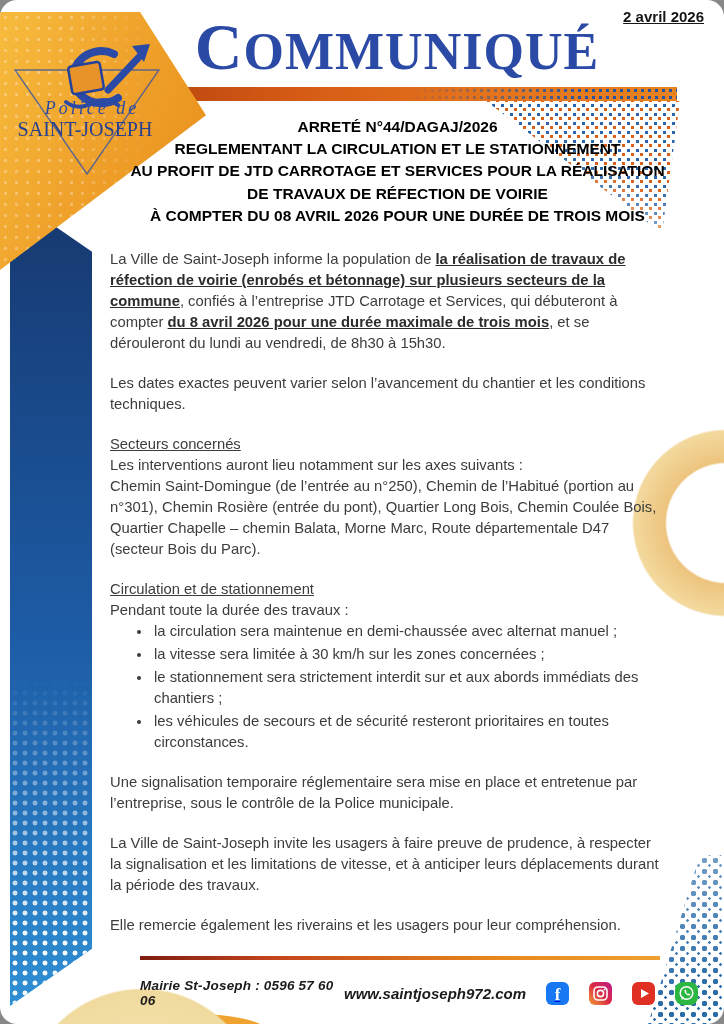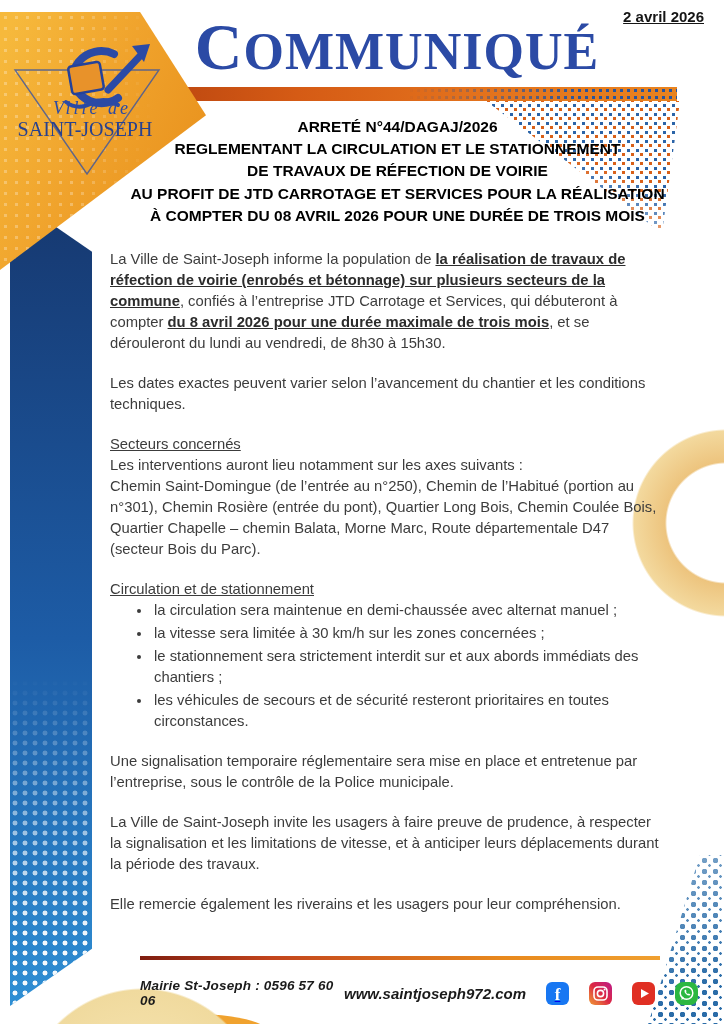--- a/index.html
+++ b/index.html
@@ -1,17 +1,17 @@
 <!DOCTYPE html>
 <html><head>
 <meta charset="utf-8">
 <style>
   html,body{margin:0;padding:0;background:#888;}
   .page{position:relative;width:724px;height:1024px;margin:0 auto;background:#ffffff;
-        overflow:hidden;font-family:"Liberation Sans",sans-serif;}
+        overflow:hidden;font-family:"Liberation Sans",sans-serif;border-radius:17px;}
 
   
   .masthead{position:absolute;left:150px;right:80px;top:2px;margin:0;text-align:center;
             font-family:"Liberation Serif",serif;font-weight:700;color:#2B4AA5;
             font-size:52px;line-height:1.35;text-transform:uppercase;letter-spacing:1px;}
   .masthead::first-letter{font-size:66px;}
   .date{position:absolute;top:8px;right:20px;font-size:15px;font-weight:700;color:#151515;
         text-decoration:underline;}
 
   
@@ -128,43 +128,44 @@
     <svg class="logo-triangle" width="150" height="115" viewBox="0 0 150 115">
       <polygon points="3,8 147,8 75,112" fill="none" stroke="#3B55A0" stroke-width="1.4" opacity="0.8"></polygon>
     </svg>
     <svg class="logo-swirl" width="130" height="80" viewBox="0 0 130 80">
       <path d="M84,14 a28,26 0 1 0 4,44" fill="none" stroke="#2B4AA5" stroke-width="8" stroke-linecap="round"></path>
       <rect x="40" y="24" width="32" height="28" rx="3" transform="rotate(-10 56 38)" fill="#E8922A" stroke="#24429A" stroke-width="2.5"></rect>
       <path d="M78,50 L110,16" stroke="#2B4AA5" stroke-width="7" stroke-linecap="round"></path>
       <polygon points="102,6 120,4 114,22" fill="#2B4AA5"></polygon>
       <path d="M36,62 q12,9 26,1 q13,-7 26,2" fill="none" stroke="#2B4AA5" stroke-width="4" stroke-linecap="round"></path>
     </svg>
-    <div class="logo-script">Ville de</div>
+    <div class="logo-script">Police de</div>
     <div class="logo-name">SAINT-JOSEPH</div>
   </div>
 
   <div class="main">
 
     <div class="doc-title">
       <div>ARRETÉ N°44/DAGAJ/2026</div>
       <div>REGLEMENTANT LA CIRCULATION ET LE STATIONNEMENT</div>
+      <div>AU PROFIT DE JTD CARROTAGE ET SERVICES POUR LA RÉALISATION</div>
       <div>DE TRAVAUX DE RÉFECTION DE VOIRIE</div>
-      <div>AU PROFIT DE JTD CARROTAGE ET SERVICES POUR LA RÉALISATION</div>
       <div>À COMPTER DU 08 AVRIL 2026 POUR UNE DURÉE DE TROIS MOIS</div>
     </div>
 
     <p><span>La Ville de Saint-Joseph informe la population de </span><span class="b">la réalisation de travaux de réfection de voirie (enrobés et bétonnage) sur plusieurs secteurs de la commune</span><span>, confiés à l’entreprise JTD Carrotage et Services, qui débuteront à compter </span><span class="b">du 8 avril 2026 pour une durée maximale de trois mois</span><span>, et se dérouleront du lundi au vendredi, de 8h30 à 15h30.</span></p>
 
     <p>Les dates exactes peuvent varier selon l’avancement du chantier et les conditions techniques.</p>
 
     <p class="sec-h no-gap">Secteurs concernés</p>
     <p class="no-gap">Les interventions auront lieu notamment sur les axes suivants :</p>
     <p>Chemin Saint-Domingue (de l’entrée au n°250), Chemin de l’Habitué (portion au n°301), Chemin Rosière (entrée du pont), Quartier Long Bois, Chemin Coulée Bois, Quartier Chapelle – chemin Balata, Morne Marc, Route départementale D47 (secteur Bois du Parc).</p>
 
     <p class="sec-h no-gap">Circulation et de stationnement</p>
+    <p class="no-gap">Pendant toute la durée des travaux :</p>
     <ul class="rules">
       <li><span>la circulation sera maintenue en demi-chaussée avec alternat manuel ;</span></li>
       <li><span>la vitesse sera limitée à 30 km/h sur les zones concernées ;</span></li>
       <li><span>le stationnement sera strictement interdit sur et aux abords immédiats des chantiers ;</span></li>
       <li><span>les véhicules de secours et de sécurité resteront prioritaires en toutes circonstances.</span></li>
     </ul>
 
     <p>Une signalisation temporaire réglementaire sera mise en place et entretenue par l’entreprise, sous le contrôle de la Police municipale.</p>
     <p>La Ville de Saint-Joseph invite les usagers à faire preuve de prudence, à respecter la signalisation et les limitations de vitesse, et à anticiper leurs déplacements durant la période des travaux.</p>
     <p>Elle remercie également les riverains et les usagers pour leur compréhension.</p>

